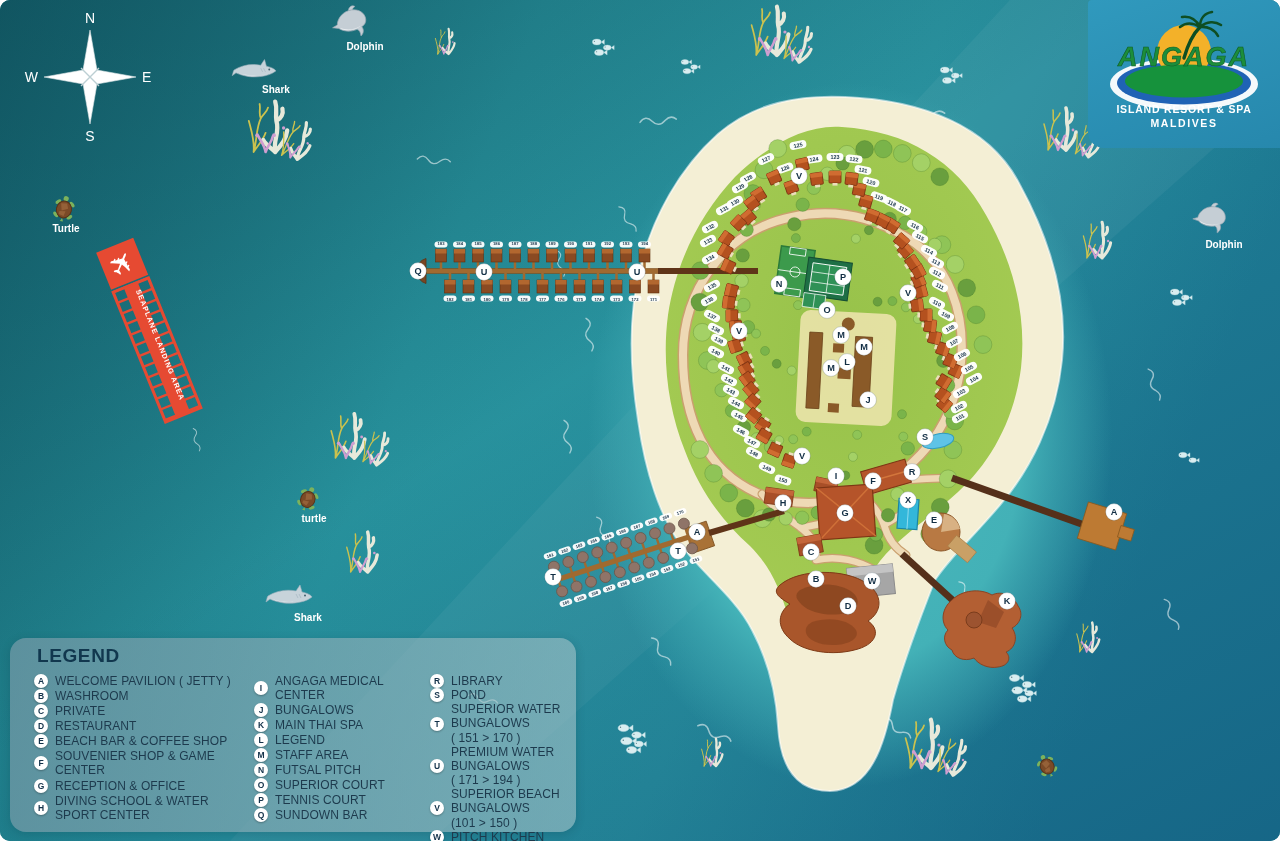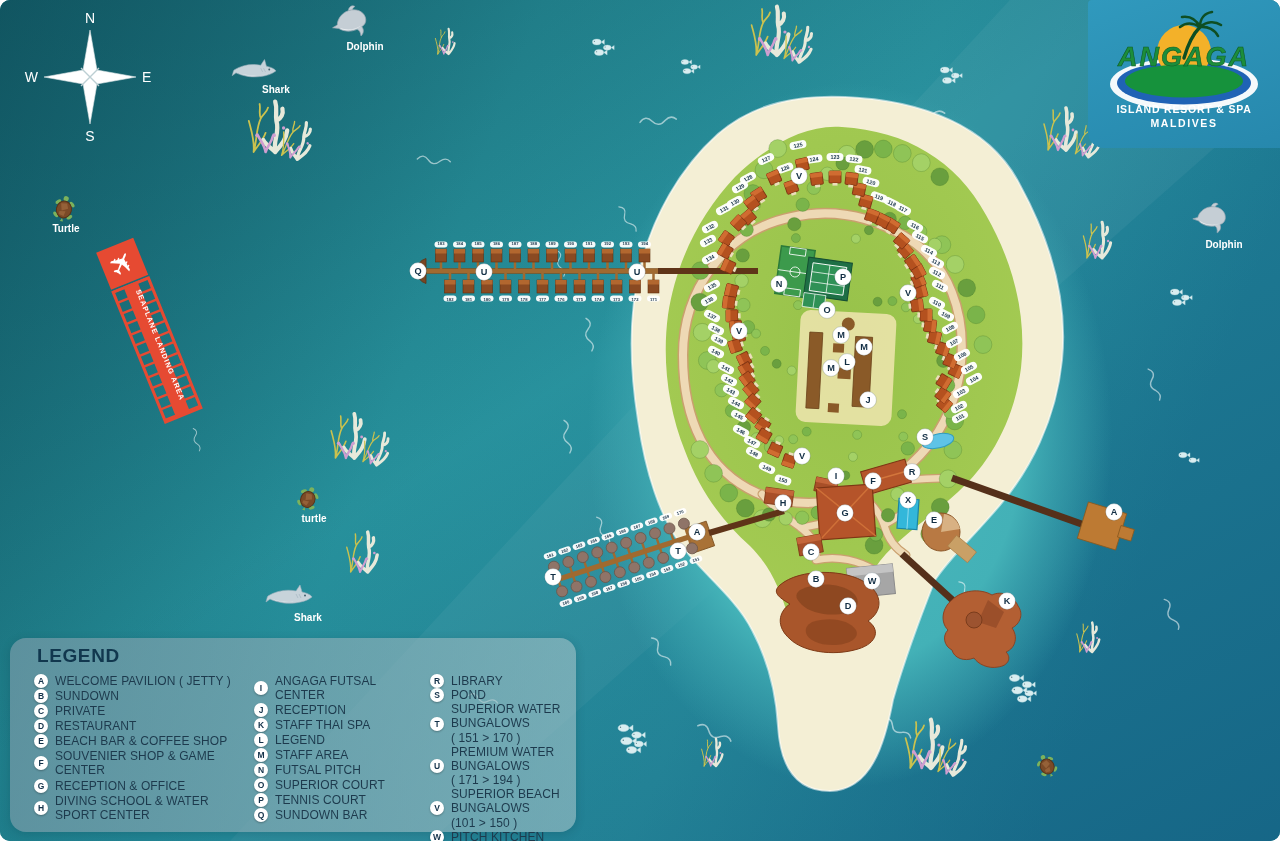--- a/index.html
+++ b/index.html
@@ -1339,21 +1339,21 @@
 <div class="legend-panel">
   <div class="legend-title">LEGEND</div>
   <div class="legend-cols" id="legend-cols">
         <div class="lcol c0">
           <div class="litem">
             <span class="badge">A</span>
             <div class="lbl">WELCOME PAVILION ( JETTY )</div>
           </div>
           <div class="litem">
             <span class="badge">B</span>
-            <div class="lbl">SUNDOWN</div>
+            <div class="lbl">WASHROOM</div>
           </div>
           <div class="litem">
             <span class="badge">C</span>
             <div class="lbl">PRIVATE</div>
           </div>
           <div class="litem">
             <span class="badge">D</span>
             <div class="lbl">RESTAURANT</div>
           </div>
           <div class="litem">
@@ -1369,29 +1369,29 @@
             <div class="lbl">RECEPTION &amp; OFFICE</div>
           </div>
           <div class="litem">
             <span class="badge">H</span>
             <div class="lbl">DIVING SCHOOL &amp; WATER SPORT CENTER</div>
           </div>
         </div>
         <div class="lcol c1">
           <div class="litem">
             <span class="badge">I</span>
-            <div class="lbl">ANGAGA FUTSAL CENTER</div>
+            <div class="lbl">ANGAGA MEDICAL CENTER</div>
           </div>
           <div class="litem">
             <span class="badge">J</span>
-            <div class="lbl">RECEPTION</div>
+            <div class="lbl">BUNGALOWS</div>
           </div>
           <div class="litem">
             <span class="badge">K</span>
-            <div class="lbl">STAFF THAI SPA</div>
+            <div class="lbl">MAIN THAI SPA</div>
           </div>
           <div class="litem">
             <span class="badge">L</span>
             <div class="lbl">LEGEND</div>
           </div>
           <div class="litem">
             <span class="badge">M</span>
             <div class="lbl">STAFF AREA</div>
           </div>
           <div class="litem">

